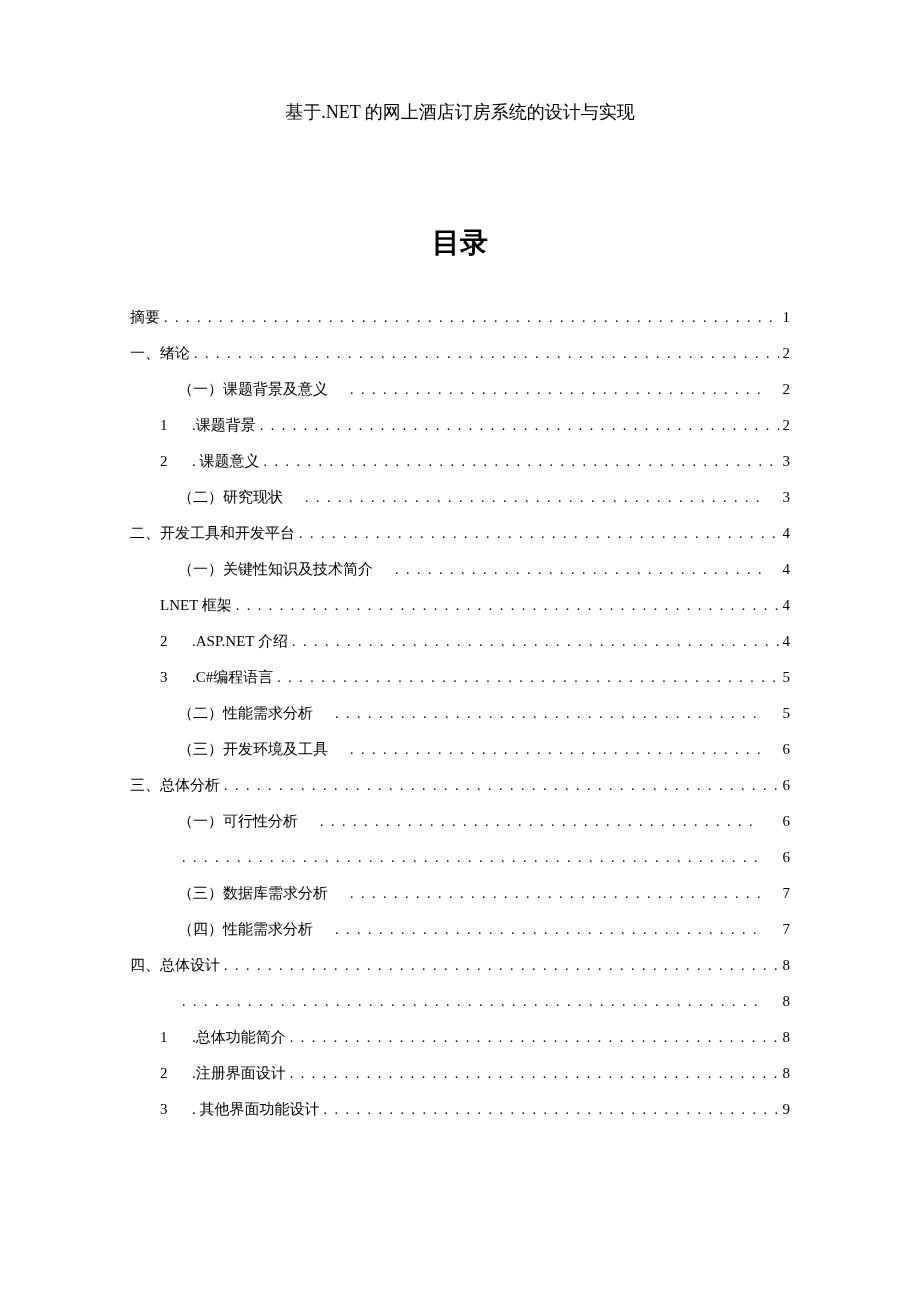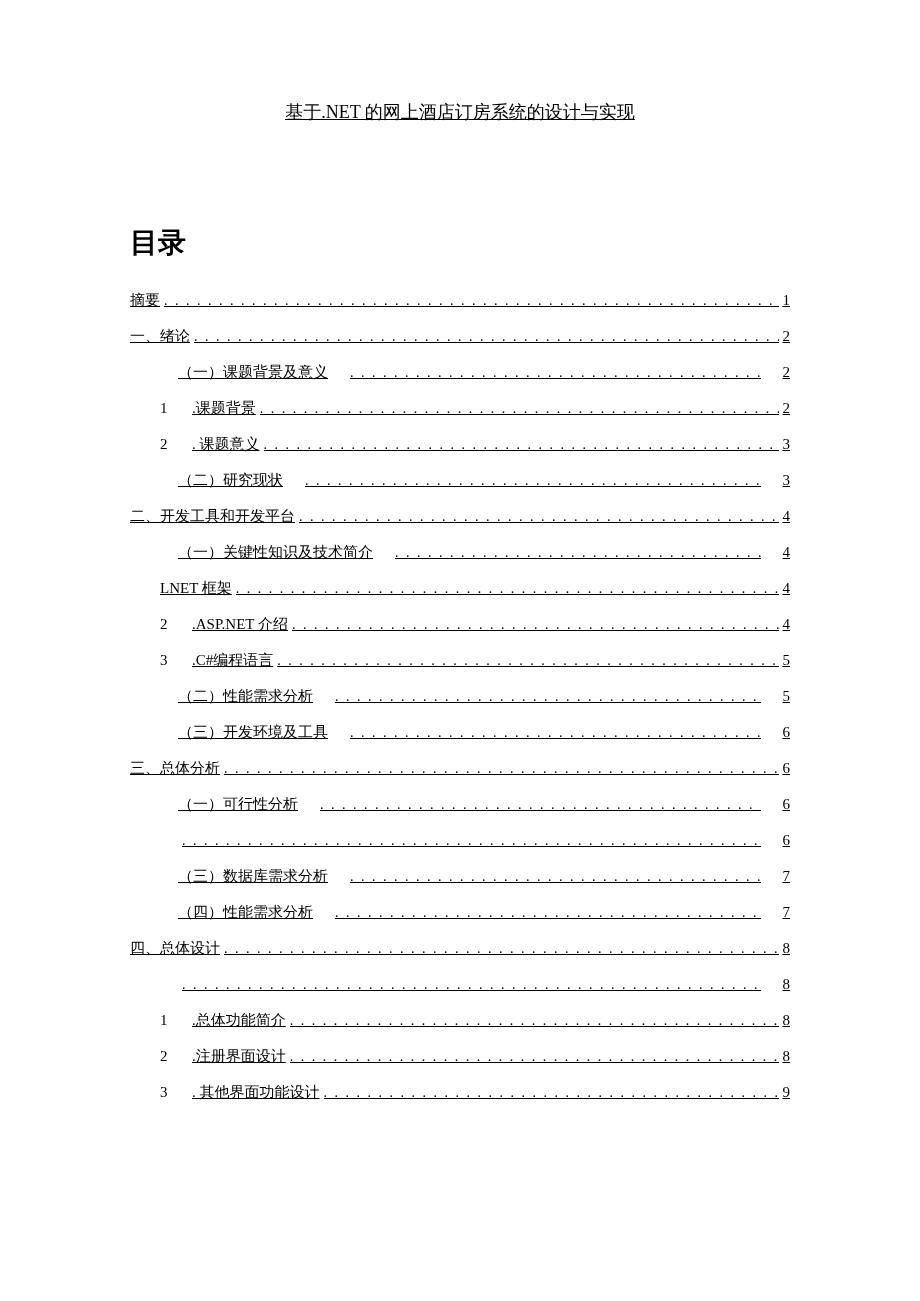--- a/index.html
+++ b/index.html
@@ -11,34 +11,32 @@
       background: #ffffff;
       width: 920px;
       height: 1301px;
       font-family: "SimSun", "宋体", serif;
       color: #000000;
       padding: 100px 130px 50px 130px;
     }
     .doc-title {
       text-align: center;
       font-size: 18px;
-      text-decoration: underline;
       margin-bottom: 100px;
       font-weight: normal;
     }
     .toc-heading {
-      text-align: left;
+      text-align: center;
       font-size: 28px;
       font-weight: bold;
-      margin-bottom: 20px;
+      margin-bottom: 37px;
     }
     .toc-list {
       font-size: 15px;
       line-height: 2.4;
-      text-decoration: underline;
     }
     .toc-entry {
       display: flex;
       align-items: baseline;
       white-space: nowrap;
     }
     .toc-entry.level-1 {
       padding-left: 0;
     }
     .toc-entry.level-2 {

